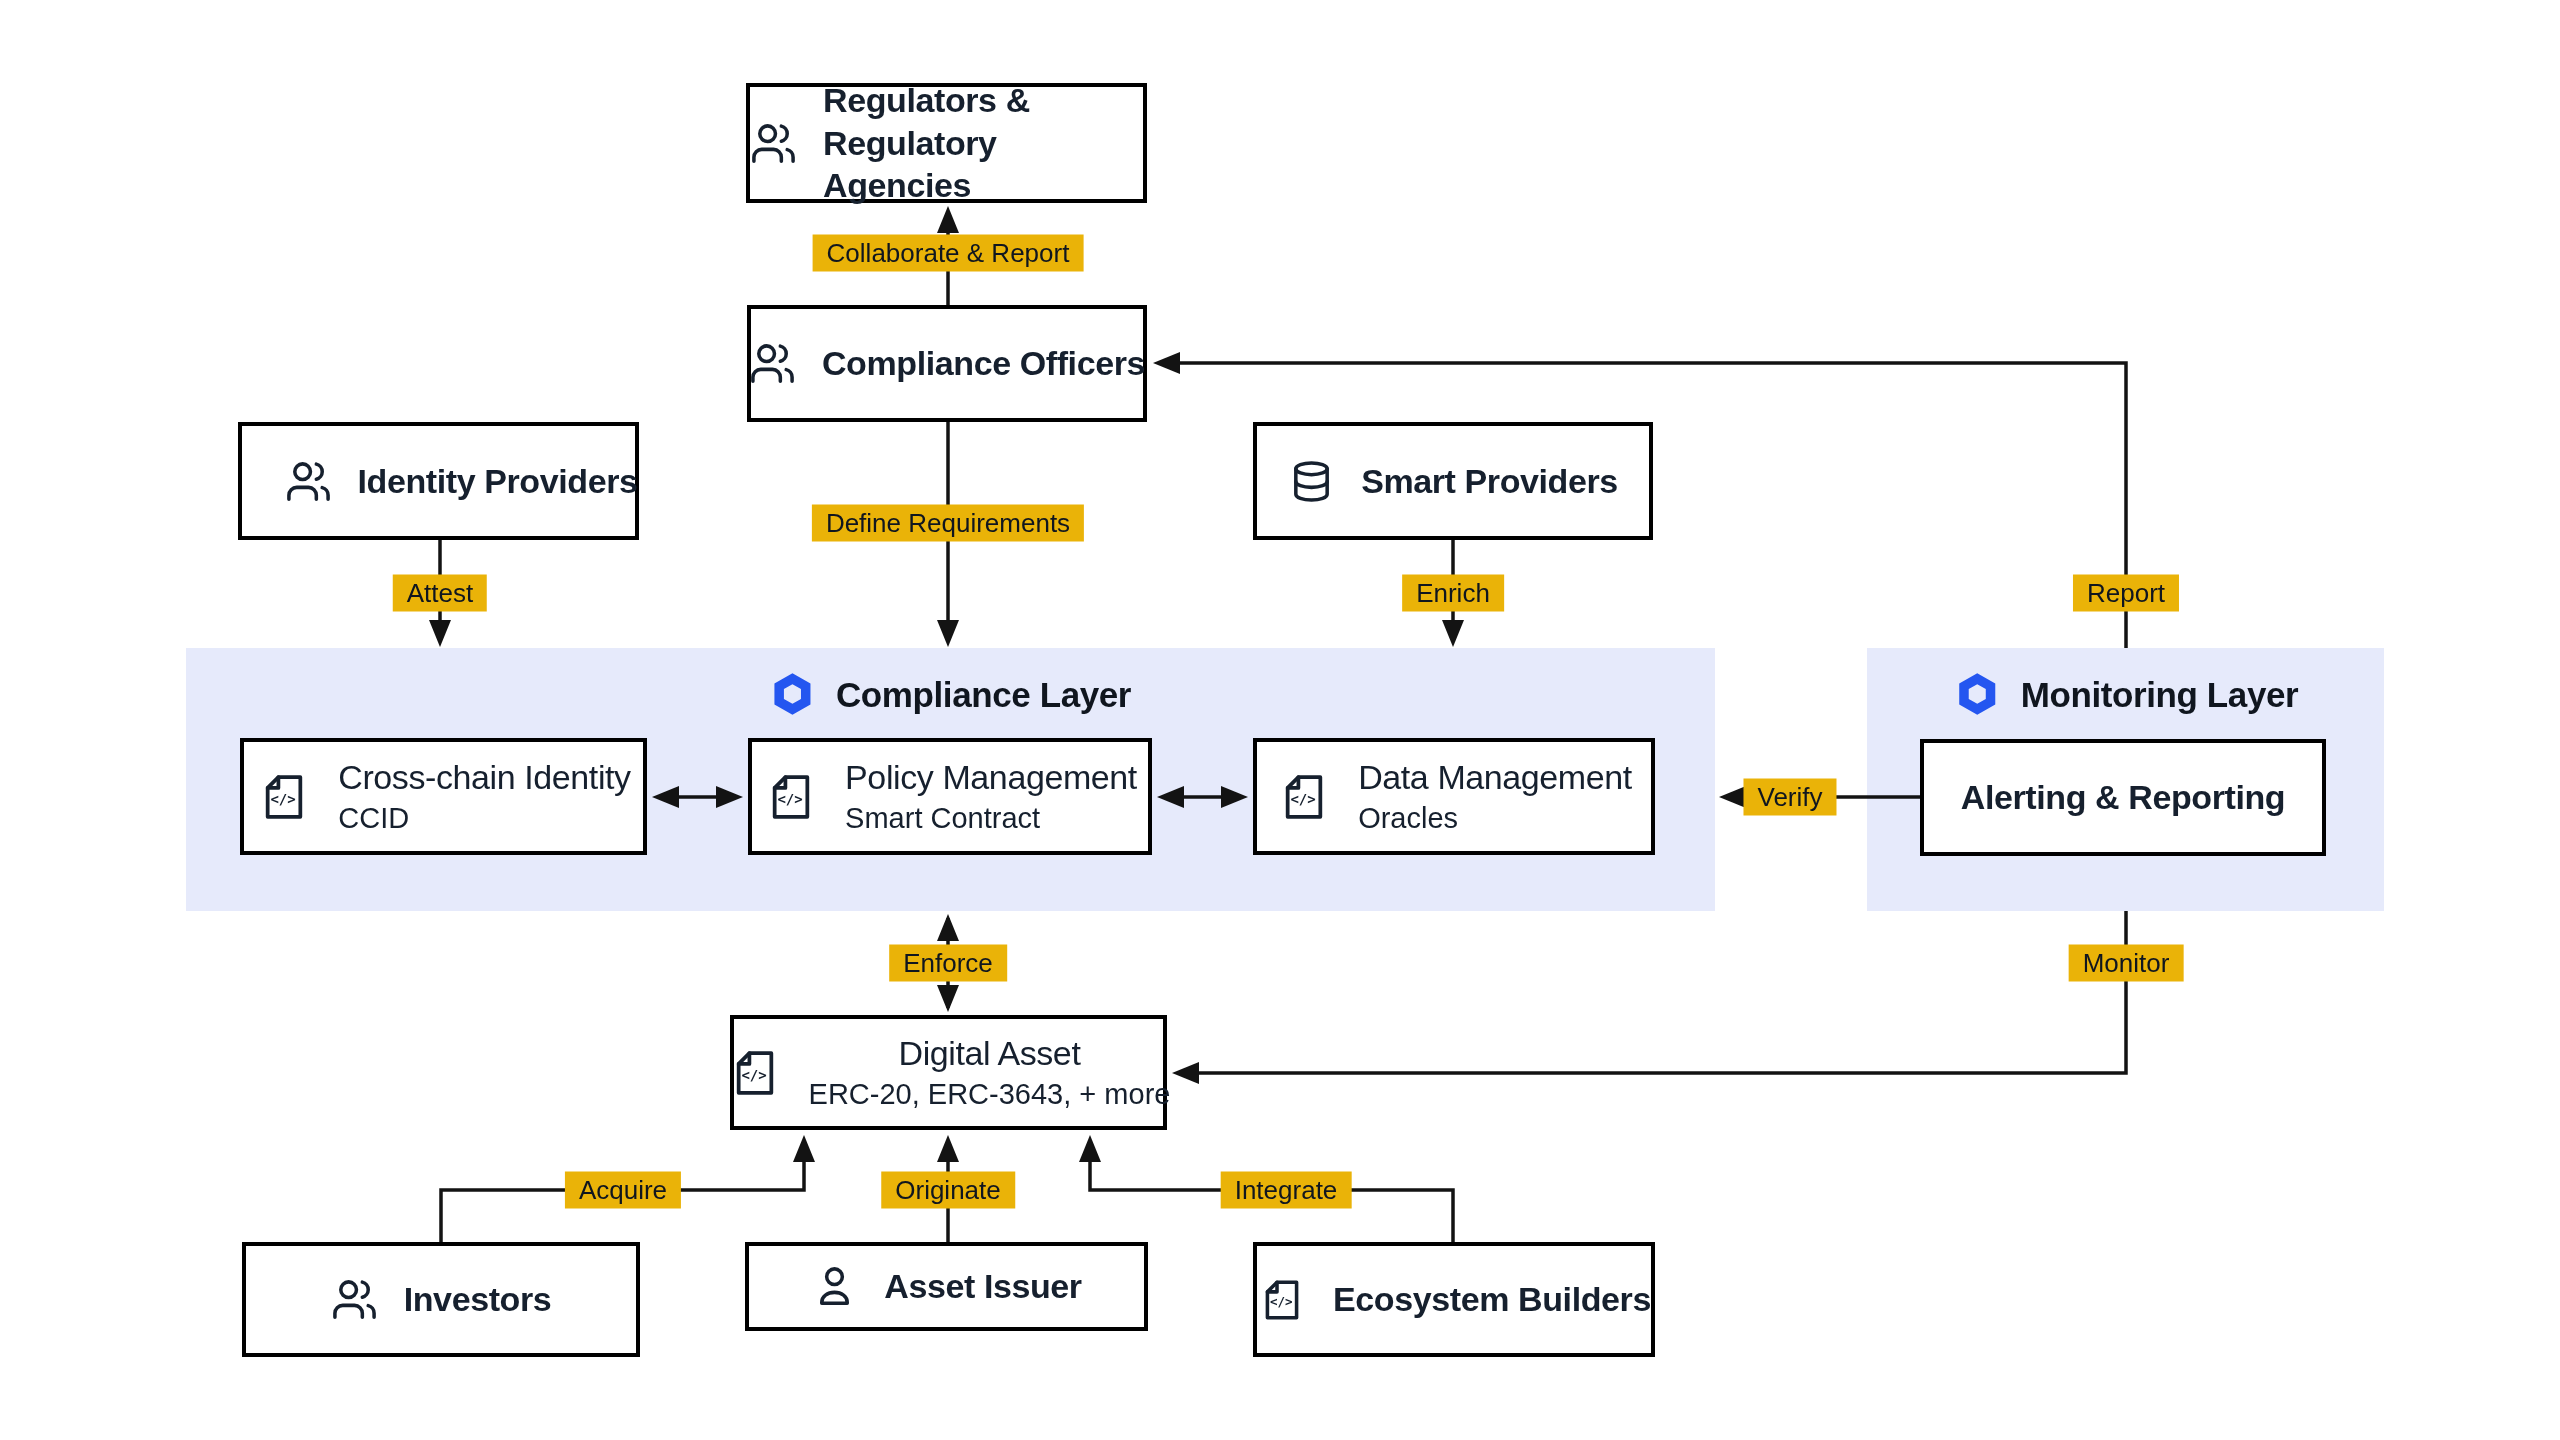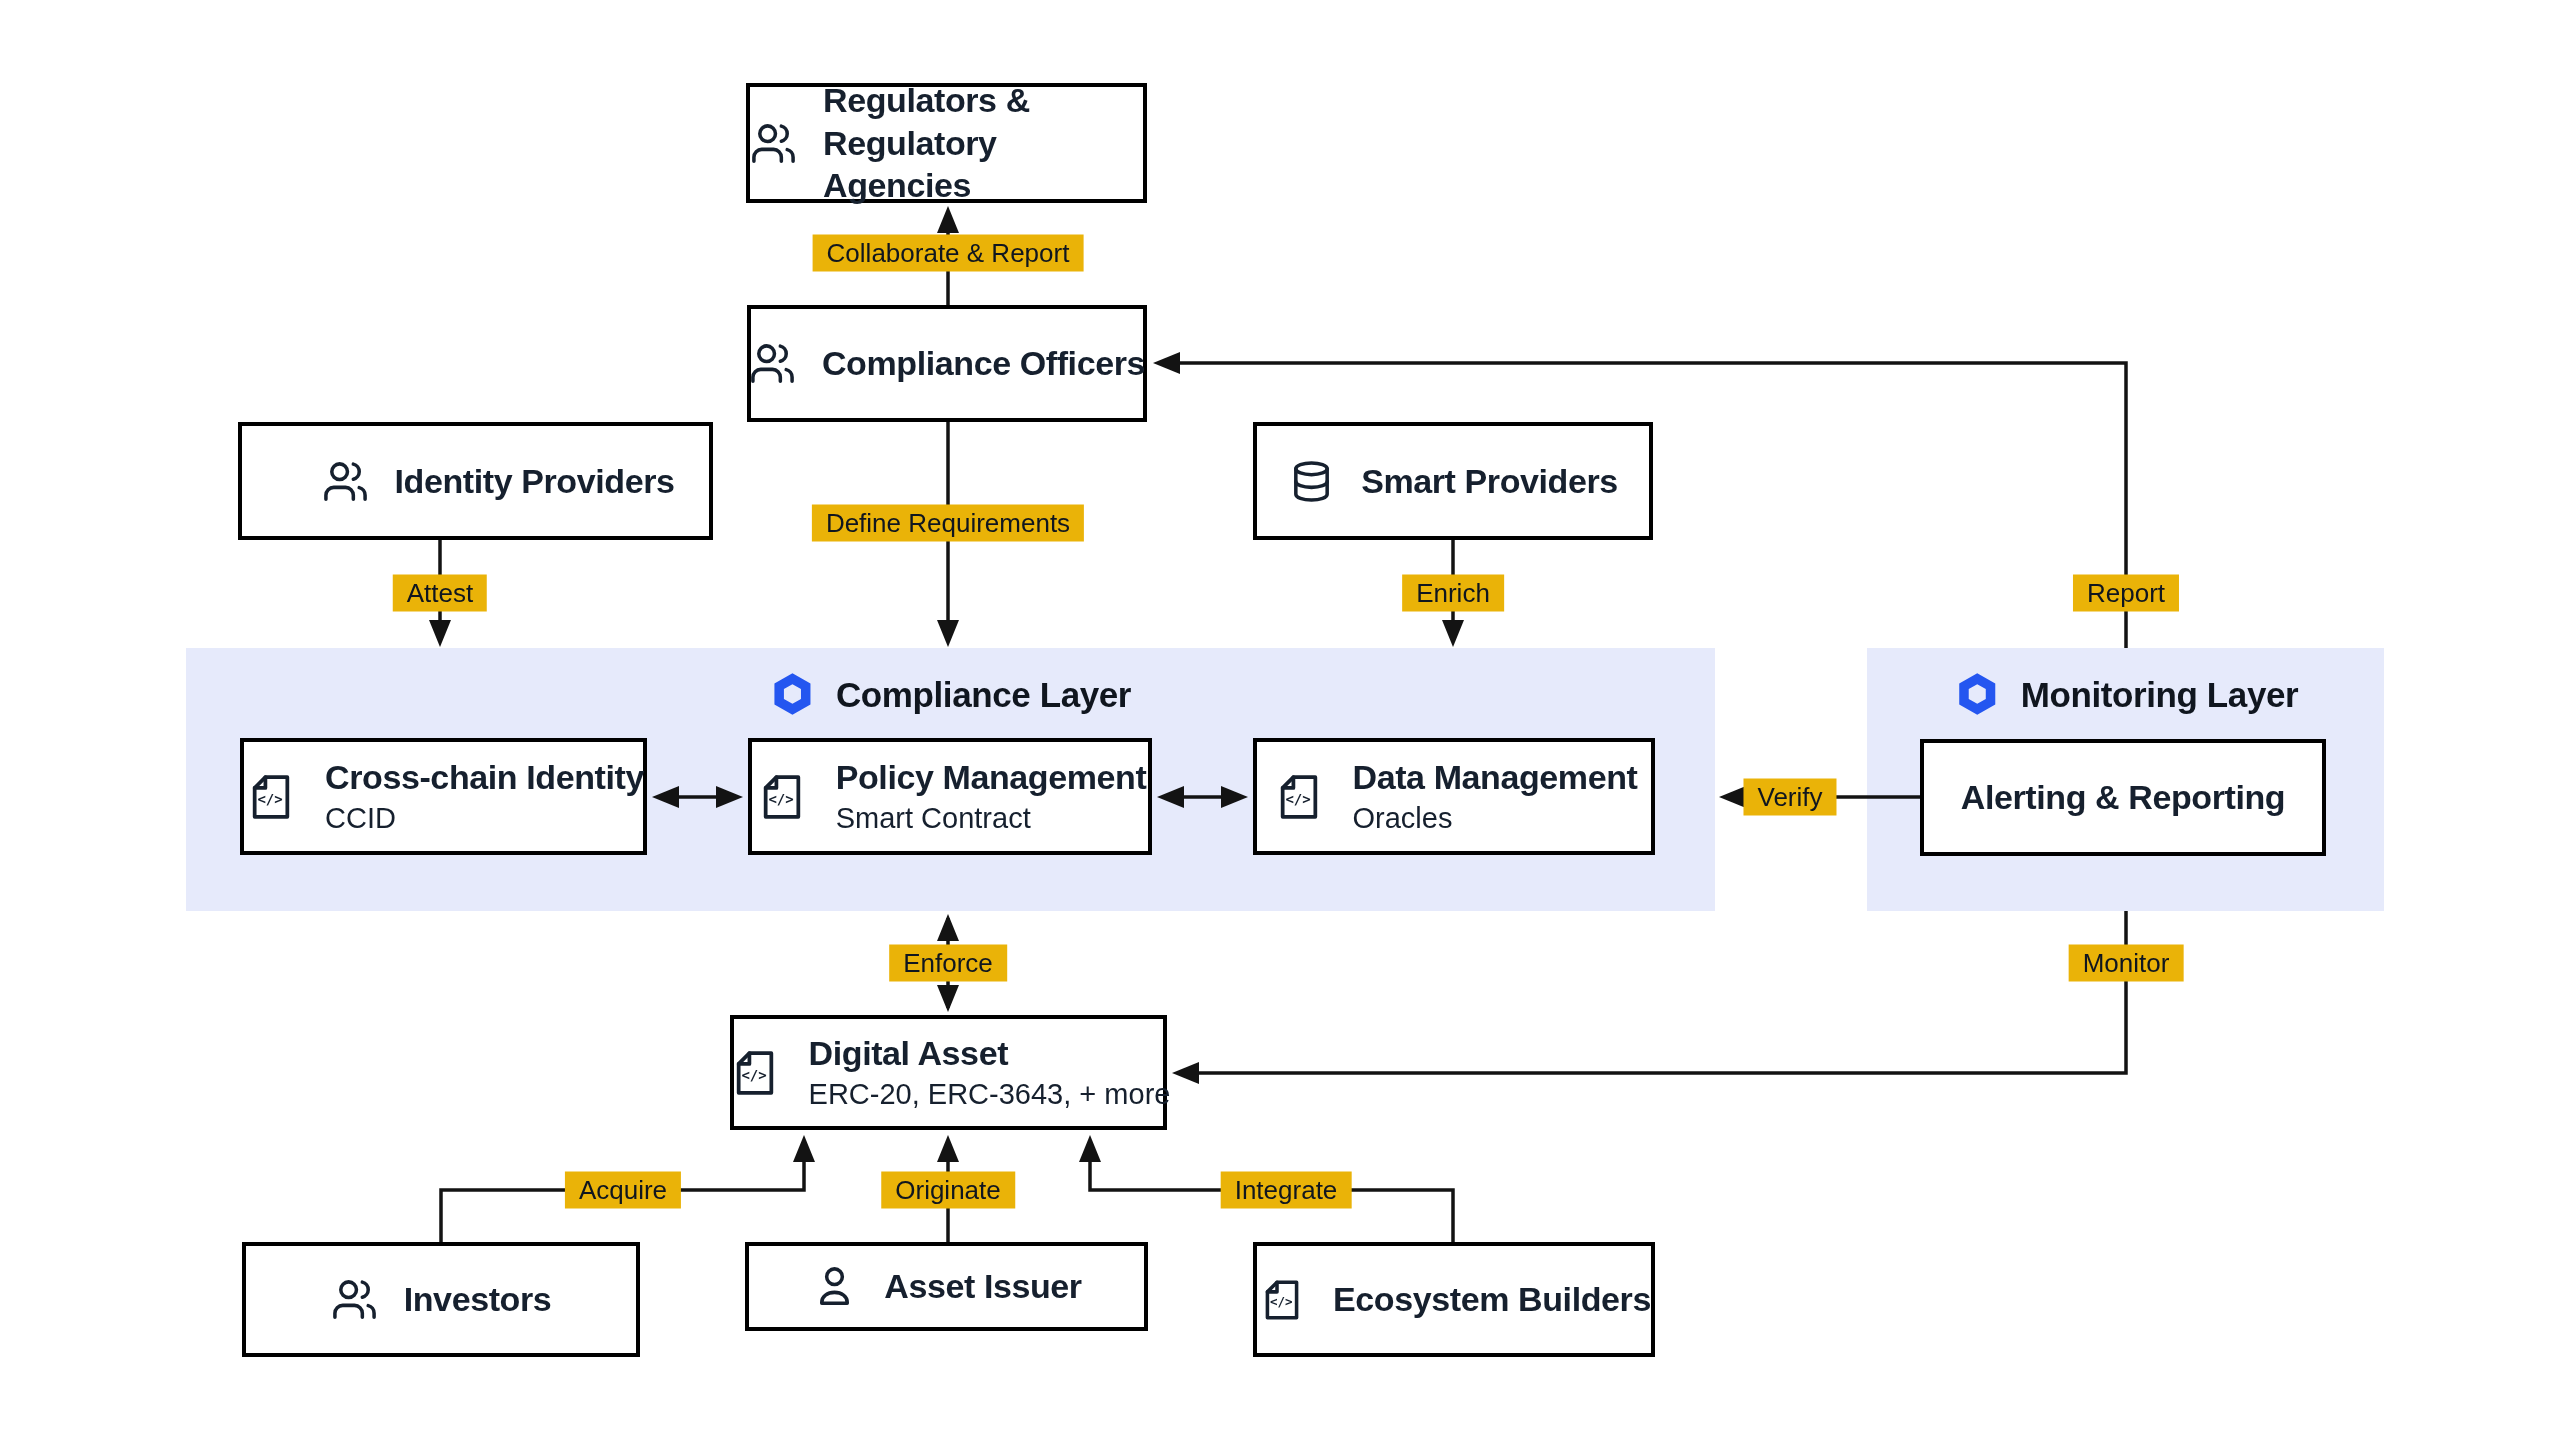--- a/index.html
+++ b/index.html
@@ -8,21 +8,21 @@
     font-family:"Liberation Sans",sans-serif;color:#16202E;overflow:hidden;
   }
   .band{position:absolute;background:#E6EAFB;z-index:1;}
   .overlay{position:absolute;left:0;top:0;z-index:2;}
   .node{
     position:absolute;background:#ffffff;border:4px solid #000000;box-sizing:border-box;
     display:flex;align-items:center;justify-content:center;gap:26px;z-index:3;
   }
   .node .nlabel{font-weight:bold;font-size:34px;letter-spacing:-0.4px;white-space:nowrap;}
   .node .two-line div{font-weight:bold;font-size:34px;letter-spacing:-0.4px;line-height:1.26;}
-  .node .text .title{font-weight:bold;font-size:34px;letter-spacing:-0.4px;white-space:nowrap;}
+  .node .text .title{font-weight:normal;font-size:34px;letter-spacing:-0.4px;white-space:nowrap;text-align:center;}
   .node .text .subtitle{font-size:29px;margin-top:5px;white-space:nowrap;}
   .icon{display:flex;align-items:center;justify-content:center;}
   .icon svg{display:block;}
   .layer-header{
     position:absolute;display:flex;align-items:center;gap:20px;z-index:3;
     transform:translate(-50%,-50%);
   }
   .layer-header .llabel{font-weight:bold;font-size:35px;letter-spacing:-0.4px;color:#10161F;white-space:nowrap;}
   .edge-label{
     position:absolute;transform:translate(-50%,-50%);background:#eab308;
@@ -123,21 +123,21 @@
       <svg viewBox="0 0 24 24" width="47" height="47" fill="none" stroke="#16202E" stroke-width="1.8" stroke-linecap="round" stroke-linejoin="round">
         <path d="M16 21v-2a4 4 0 0 0-4-4H6a4 4 0 0 0-4 4v2"></path>
           <circle cx="9" cy="7" r="4"></circle>
         <path d="M22 21v-2a4 4 0 0 0-3-3.87"></path>
           <path d="M16 3.13a4 4 0 0 1 0 7.75"></path>
         </svg>
     </span>
     <span class="nlabel">Compliance Officers</span>
   </div>
 
-  <div class="node" style="left:238px;top:422px;width:475px;height:118px;padding-left:45px;">
+  <div class="node" style="left:238px;top:422px;width:401px;height:118px;padding-left:45px;">
     <span class="icon">
       <svg viewBox="0 0 24 24" width="47" height="47" fill="none" stroke="#16202E" stroke-width="1.8" stroke-linecap="round" stroke-linejoin="round">
         <path d="M16 21v-2a4 4 0 0 0-4-4H6a4 4 0 0 0-4 4v2"></path>
           <circle cx="9" cy="7" r="4"></circle>
         <path d="M22 21v-2a4 4 0 0 0-3-3.87"></path>
           <path d="M16 3.13a4 4 0 0 1 0 7.75"></path>
         </svg>
     </span>
     <span class="nlabel">Identity Providers</span>
   </div>

